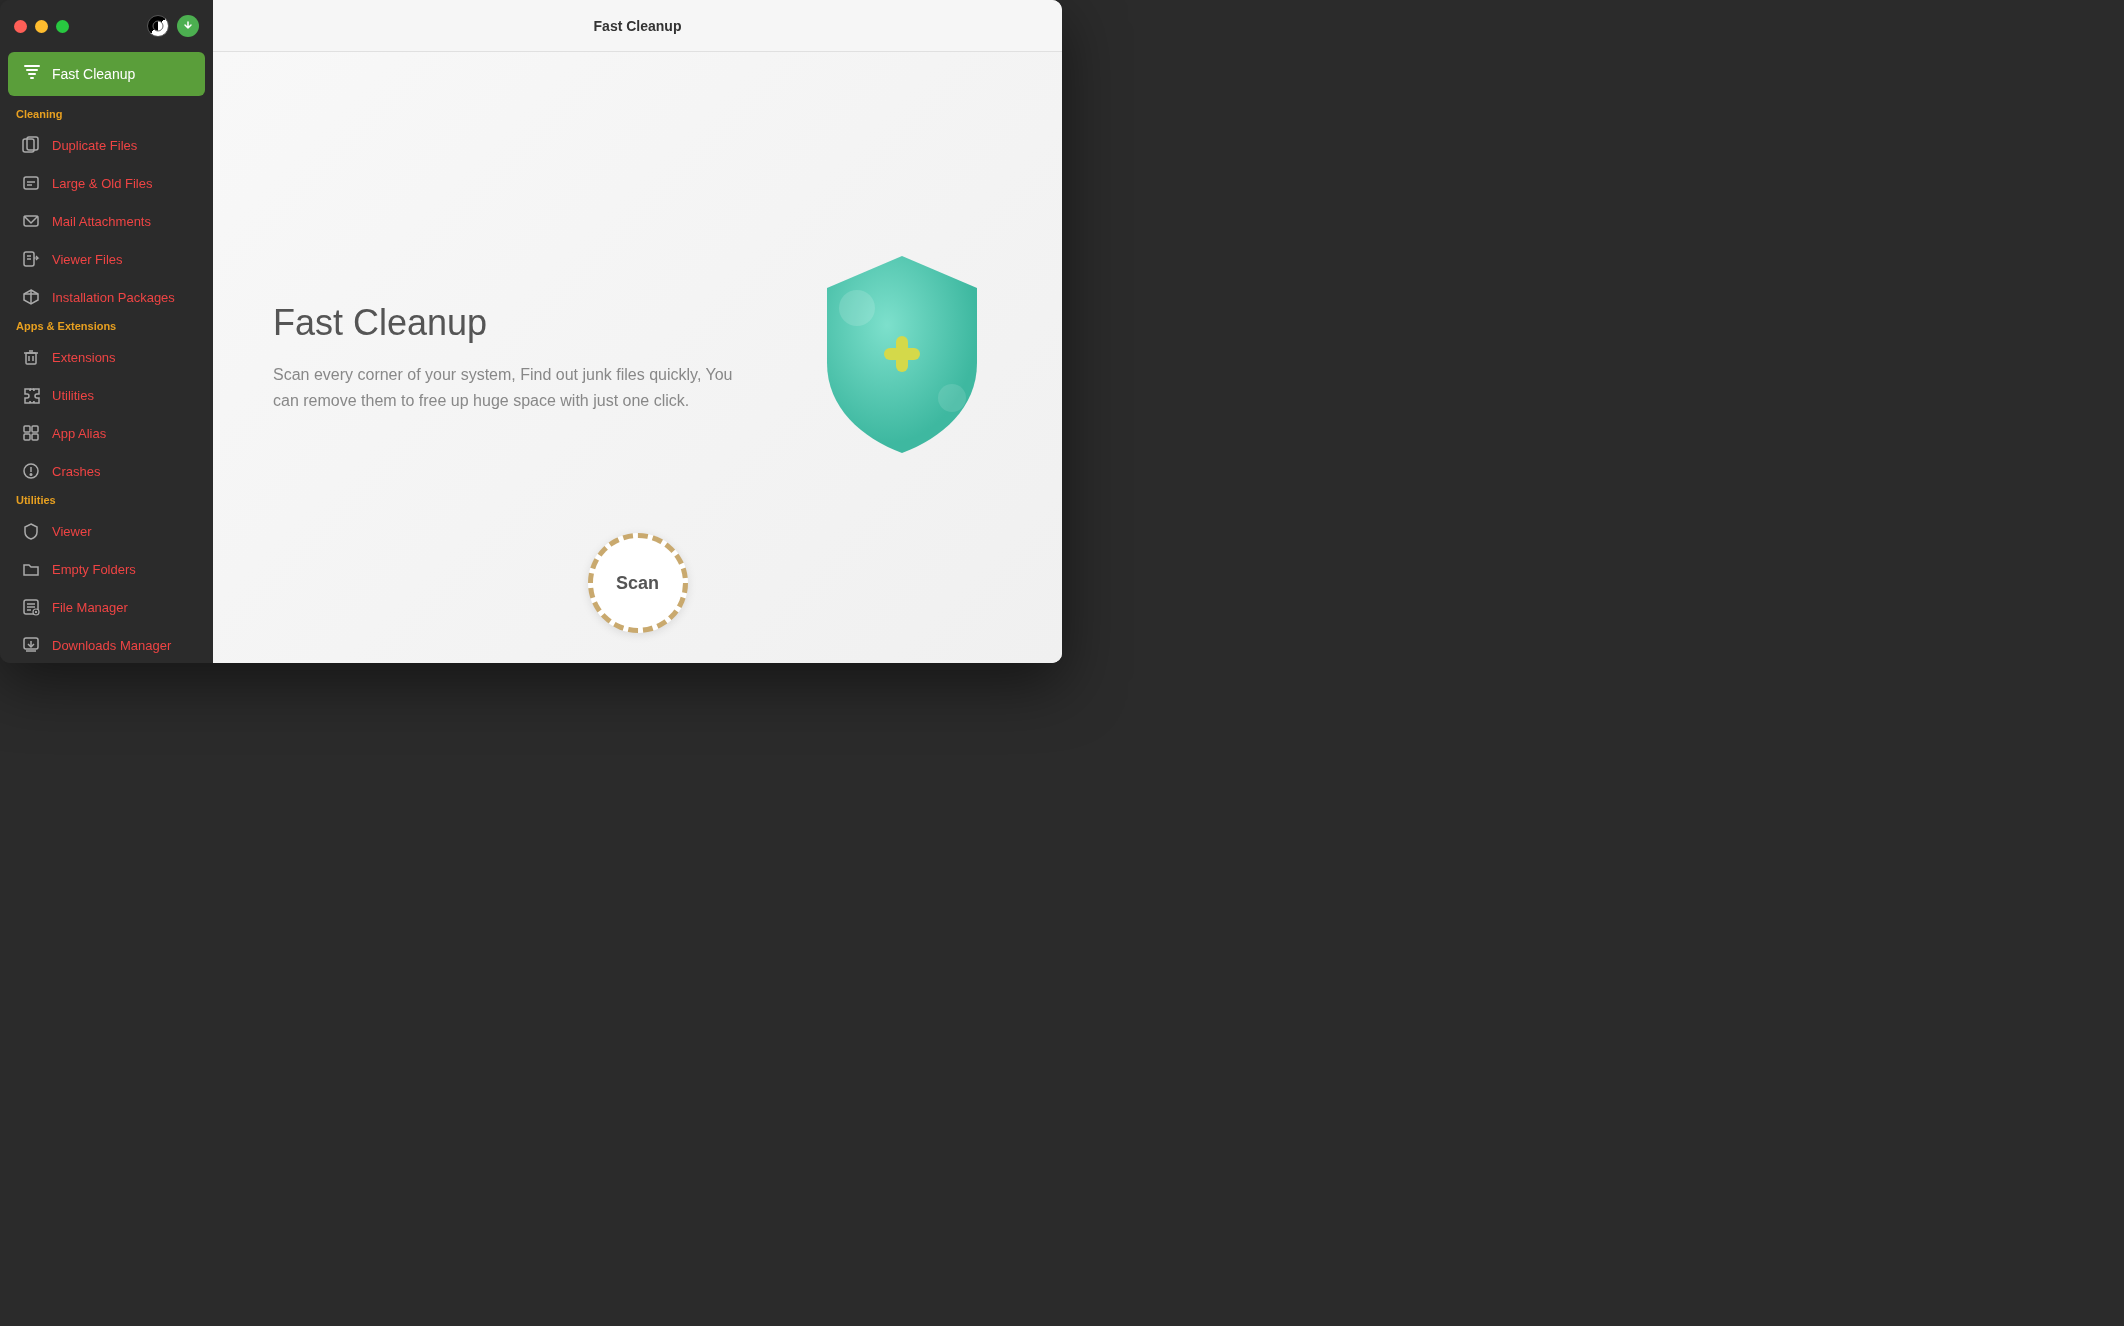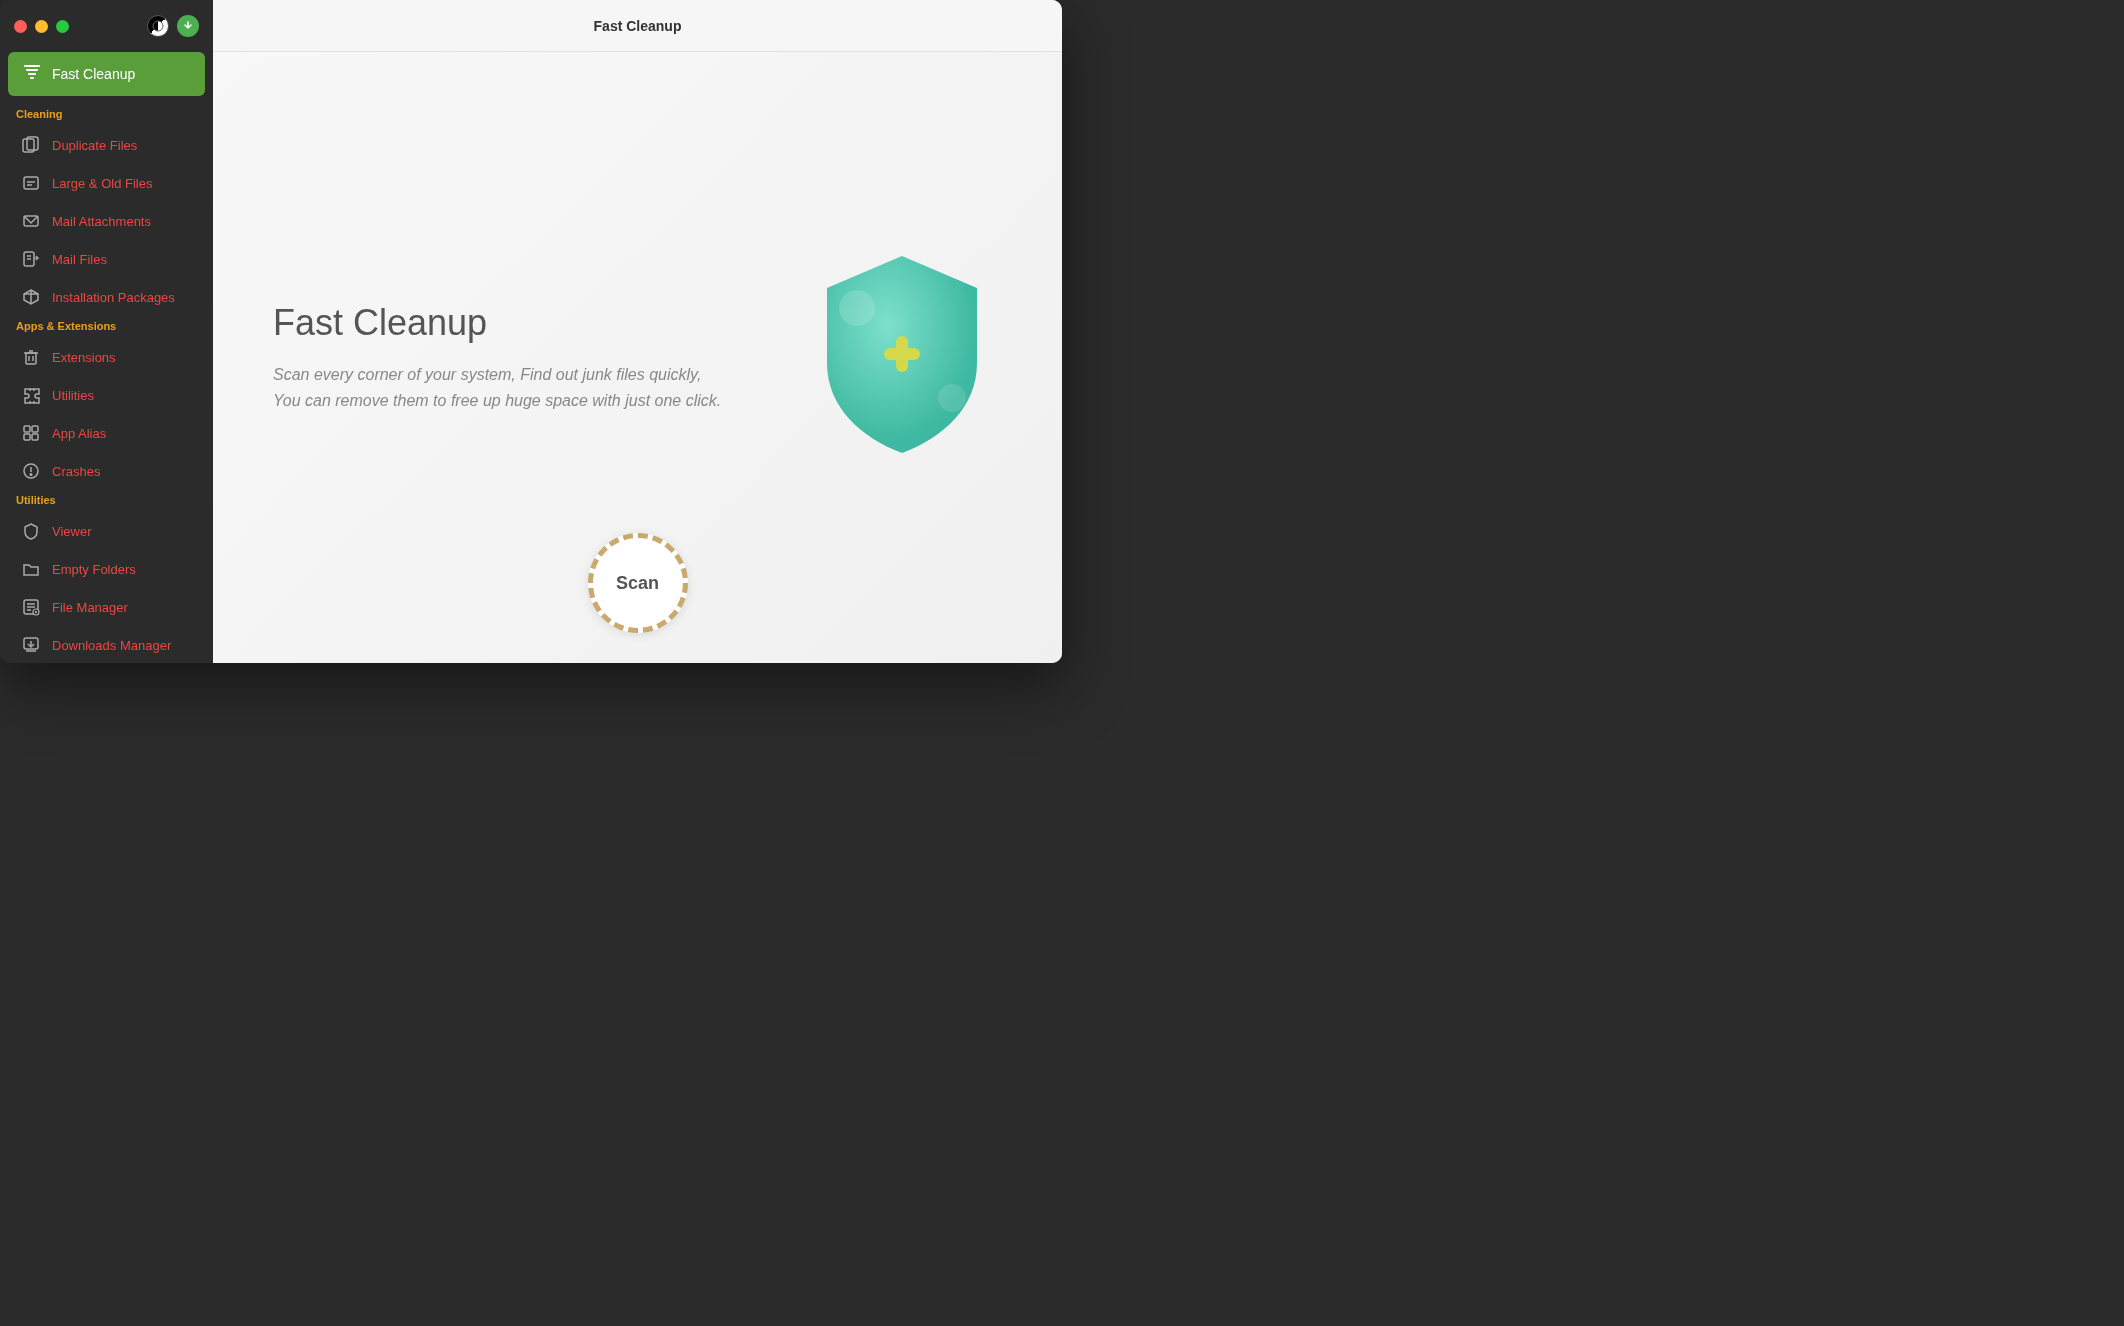--- a/index.html
+++ b/index.html
@@ -177,21 +177,20 @@
       font-size: 36px;
       font-weight: 300;
       color: #555;
       margin-bottom: 18px;
     }
 
     .main-feature-desc {
       font-size: 16px;
       color: #888;
       line-height: 1.6;
-      font-style: italic;
     }
 
     .shield-icon-container {
       display: flex;
       align-items: center;
       justify-content: center;
       flex-shrink: 0;
     }
 
     .shield-svg {
@@ -300,21 +299,21 @@
 
   <div class="sidebar-item">
     <div class="item-icon">
       <svg width="18" height="18" viewBox="0 0 18 18" fill="none" stroke="#aaa" stroke-width="1.5">
         <rect x="2" y="2" width="10" height="14" rx="2"></rect>
         <line x1="5" y1="6" x2="9" y2="6"></line>
         <line x1="5" y1="9" x2="9" y2="9"></line>
         <path d="M12 8 L16 8 L14 6 M16 8 L14 10" stroke="#aaa" stroke-width="1.2"></path>
       </svg>
     </div>
-    <span class="item-label">Mail Files</span>
+    <span class="item-label">Viewer Files</span>
   </div>
 
   <div class="sidebar-item">
     <div class="item-icon">
       <svg width="18" height="18" viewBox="0 0 18 18" fill="none" stroke="#aaa" stroke-width="1.5">
         <polygon points="9,2 16,6 16,12 9,16 2,12 2,6"></polygon>
         <line x1="9" y1="2" x2="9" y2="16"></line>
         <line x1="2" y1="6" x2="16" y2="6"></line>
       </svg>
     </div>

